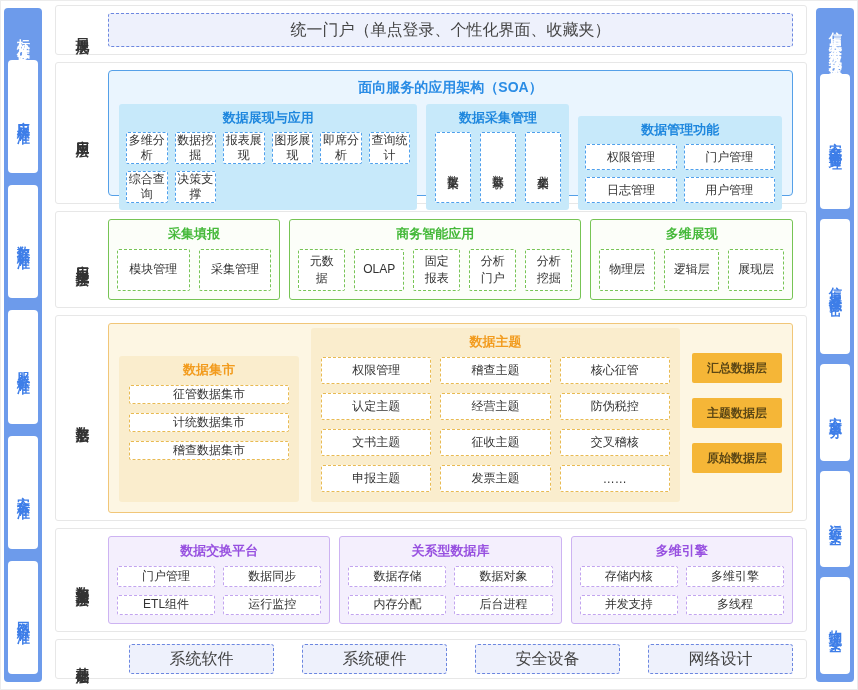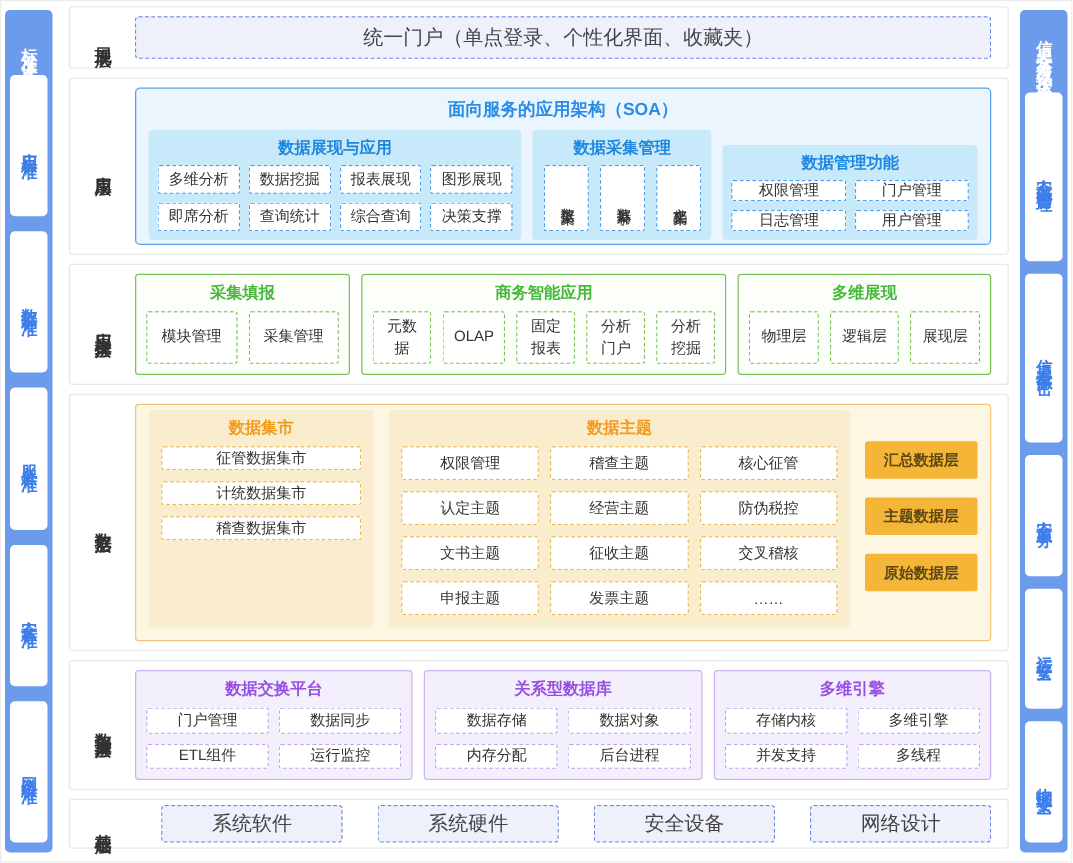--- a/index.html
+++ b/index.html
@@ -47,21 +47,21 @@
   .row.application{height:142px;}
   .soa{flex:1;border:1px solid #55a0e8;background:#eaf5fe;border-radius:4px;
     padding:5px 10px 8px 10px;display:flex;flex-direction:column;box-sizing:border-box;}
   .soa-title{text-align:center;color:#2a8ce5;font-weight:bold;font-size:14px;padding:3px 0 7px 0;}
   .soa-panels{flex:1;display:flex;gap:9px;border-radius:29px;}
   .b-panel{background:#c7e9fa;border-radius:3px;padding:3px 7px 7px 7px;display:flex;flex-direction:column;box-sizing:border-box;}
   .b-panel .pt{text-align:center;color:#1e87de;font-weight:bold;font-size:13px;padding:2px 0 5px 0;}
   .b-panel.p1{flex:3.3;}
   .b-panel.p2{flex:1.5;}
   .b-panel.p3{flex:2.2;margin-top:12px;}
-  .b-grid4{flex:1;display:grid;grid-template-columns:repeat(4,1fr);gap:7px;}
+  .b-grid4{flex:1;display:grid;grid-template-columns:repeat(6,1fr);gap:7px;}
   .b-grid2{flex:1;display:grid;grid-template-columns:repeat(2,1fr);gap:7px;}
   .b-item{background:#fff;border:1px dashed #4fa0ec;border-radius:2px;
     display:flex;align-items:center;justify-content:center;font-size:12px;color:#333;line-height:1.25;text-align:center;}
   .b-vrow{flex:1;display:flex;gap:9px;justify-content:center;}
   .b-item.vert{flex:1;max-width:34px;}
   .b-item.vert span{writing-mode:vertical-rl;text-orientation:upright;font-size:11.5px;letter-spacing:1px;}
 
   
   .row.support{height:97px;}
   .g-panel{border:1px solid #77c455;background:#fcfef9;border-radius:3px;
@@ -76,21 +76,21 @@
     line-height:1.45;text-align:center;padding:0 8px;box-sizing:content-box;}
 
   
   .row.data{height:206px;}
   .o-box{flex:1;border:1px solid #f1c678;background:#fdf6e3;border-radius:3px;
     padding:4px 10px 10px 10px;display:flex;flex-direction:column;box-sizing:border-box;}
   .o-box>.pt{text-align:center;color:#f29b1d;font-weight:bold;font-size:13px;padding:3px 0 6px 0;}
   .o-inner{flex:1;display:flex;gap:12px;}
   .o-panel{background:#faedcd;border-radius:3px;padding:2px 10px 10px 10px;display:flex;flex-direction:column;box-sizing:border-box;}
   .o-panel .pt{text-align:center;color:#f29b1d;font-weight:bold;font-size:13px;padding:3px 0 6px 0;}
-  .o-panel.mart{flex:0 0 180px;}
+  .o-panel.mart{flex:0 0 180px;margin-top:28px;}
   .o-panel.subject{flex:1;}
   .o-col{flex:1;display:flex;flex-direction:column;gap:9px;}
   .o-grid{flex:1;display:grid;grid-template-columns:repeat(3,1fr);gap:9px 9px;}
   .o-item{background:#fff;border:1px dashed #e8ba52;border-radius:2px;
     display:flex;align-items:center;justify-content:center;font-size:12px;color:#333;}
   .o-levels{flex:0 0 90px;display:flex;flex-direction:column;justify-content:center;gap:15px;padding-bottom:4px;}
   .o-level{height:30px;background:#f5b637;border-radius:2px;
     display:flex;align-items:center;justify-content:center;font-size:12px;color:#5c4715;font-weight:bold;}
 
   

